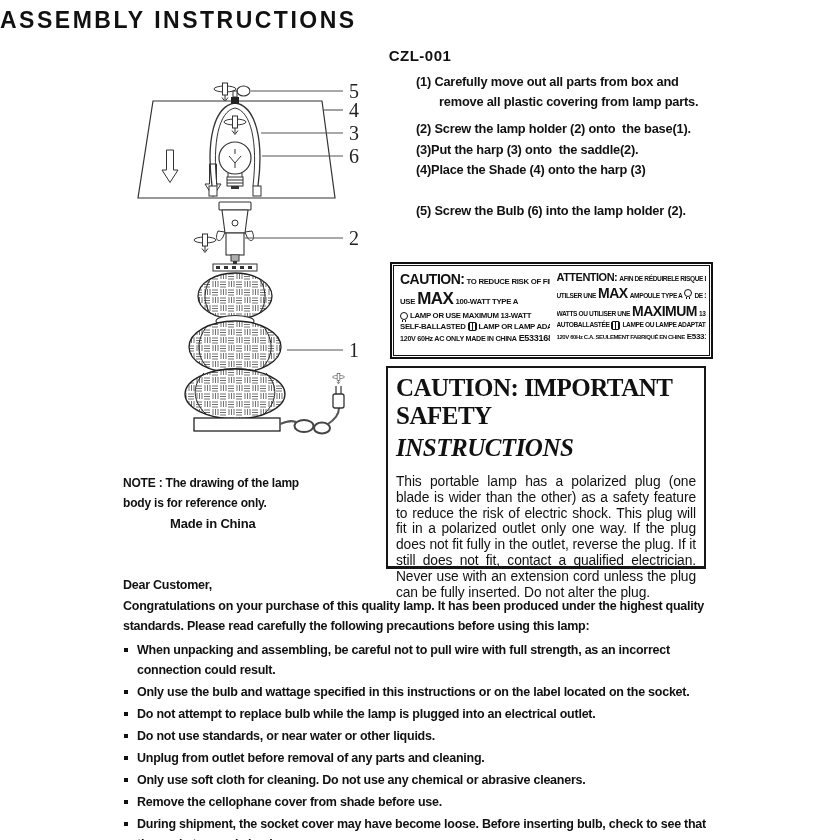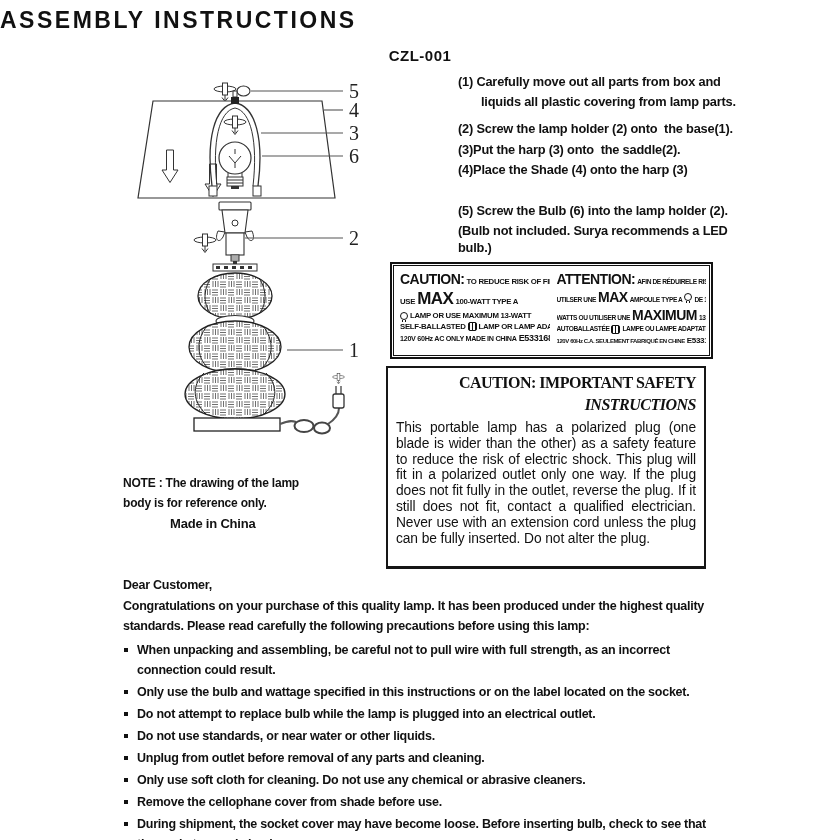--- a/index.html
+++ b/index.html
@@ -9,52 +9,52 @@
 
   
   .title{top:7px;left:0;width:840px;font-size:23px;font-weight:bold;letter-spacing:2.5px;}
   .model{top:47px;left:0;width:840px;text-align:center;font-size:15px;font-weight:bold;letter-spacing:.5px;}
 
   
   .diagram{left:115px;top:72px;width:280px;height:392px;}
   .callout{font-family:"Liberation Serif",serif;font-size:20px;fill:#222;}
 
   
-  .steps{left:416px;top:72px;width:302px;height:180px;font-size:12.8px;font-weight:bold;letter-spacing:-.2px;margin-left:42px;}
+  .steps{left:416px;top:72px;width:302px;height:180px;font-size:12.8px;font-weight:bold;letter-spacing:-.2px;}
   .step{position:absolute;white-space:pre;}
   .bulbnote{position:absolute;top:150px;left:0;width:298px;white-space:normal;line-height:17px;}
 
   
   .wbox{left:390px;top:262px;width:323px;height:97px;border:2px solid #111;box-sizing:border-box;background:#fff;}
   .winner{position:absolute;inset:1px;border:1px solid #111;display:flex;gap:7px;padding:5px 3px 2px 6px;overflow:hidden;}
   .wcol{flex:1;min-width:0;font-weight:bold;overflow:hidden;}
   .wline{display:flex;align-items:baseline;gap:2px;white-space:nowrap;letter-spacing:-.3px;}
   .en .wbig{font-size:14px;letter-spacing:-.5px;}
   .en .wmax{font-size:17px;letter-spacing:-.5px;}
   .en .wsm{font-size:7.8px;}
   .en .wsm5{font-size:7.2px;}
   .en .wcert{font-size:9px;}
-  .fr .wbig{font-size:14px;letter-spacing:-.5px;}
+  .fr .wbig{font-size:11px;letter-spacing:-.5px;}
   .fr .wmax{font-size:14px;letter-spacing:-.5px;}
   .fr .wsm{font-size:6.6px;letter-spacing:-.4px;}
   .fr .wsm5{font-size:6px;letter-spacing:-.4px;}
   .fr .wcert{font-size:8px;}
   .wline{margin-bottom:2px;}
   .bulbi{display:inline-block;width:6px;height:6px;border:1px solid #111;border-radius:50%;align-self:center;position:relative;flex:0 0 auto;}
   .bulbi::after{content:"";position:absolute;left:1px;bottom:-3px;width:2px;height:2px;border-left:1px solid #111;border-right:1px solid #111;}
   .cfli{display:inline-block;width:7px;height:7px;border:1px solid #111;border-radius:2px;align-self:center;flex:0 0 auto;
         background:repeating-linear-gradient(90deg,#111 0 1px,transparent 1px 3px);}
 
   
   .sbox{left:386px;top:366px;width:320px;height:203px;border:2px solid #161616;border-bottom-width:3px;
         box-sizing:border-box;padding:3px 8px;background:#fff;}
-  .sh{font-family:"Liberation Serif",serif;font-weight:bold;text-align:right;font-size:16px;letter-spacing:-.5px;}
+  .sh{font-family:"Liberation Serif",serif;font-weight:bold;text-align:left;font-size:25px;letter-spacing:-.5px;}
   .sh1{margin-top:3px;}
   .sh2{margin-top:4px;font-style:italic;}
-  .sbody{font-size:13.8px;line-height:15.8px;text-align:justify;margin-top:6px;letter-spacing:-.1px;}
+  .sbody{font-size:13.8px;line-height:15.8px;text-align:justify;margin-top:12px;letter-spacing:-.1px;}
 
   
   .note{left:123px;top:473px;font-size:12px;font-weight:bold;line-height:20px;letter-spacing:-.2px;}
   .madein{left:123px;top:516px;font-size:13px;font-weight:bold;letter-spacing:-.2px;padding-left:47px;}
 
   
   .customer{left:123px;top:575px;width:601px;font-size:12.5px;font-weight:bold;letter-spacing:-.25px;}
   .cline{line-height:20.5px;}
   .bullets{margin-top:3px;}
   .brow{display:flex;margin-top:2px;line-height:20px;justify-content:flex-end;}
@@ -178,26 +178,25 @@
   <text class="callout" x="234" y="45">4</text>
   <text class="callout" x="234" y="68">3</text>
   <text class="callout" x="234" y="91">6</text>
   <text class="callout" x="234" y="173">2</text>
   <text class="callout" x="234" y="285">1</text>
 </svg>
 </div>
 
 <div class="abs steps">
   <div class="step" style="top:2px;left:0">(1) Carefully move out all parts from box and</div>
-  <div class="step" style="top:22px;left:23px">liquids all plastic covering from lamp parts.</div>
+  <div class="step" style="top:22px;left:23px">remove all plastic covering from lamp parts.</div>
   <div class="step" style="top:49px;left:0">(2) Screw the lamp holder (2) onto  the base(1).</div>
   <div class="step" style="top:70px;left:0">(3)Put the harp (3) onto  the saddle(2).</div>
   <div class="step" style="top:90px;left:0">(4)Place the Shade (4) onto the harp (3)</div>
   <div class="step" style="top:131px;left:0">(5) Screw the Bulb (6) into the lamp holder (2).</div>
-  <div class="bulbnote">(Bulb not included. Surya recommends a LED bulb.)</div>
 </div>
 
 <div class="abs wbox">
   <div class="winner">
     <div class="wcol en">
       <div class="wline">
           <span class="wbig">CAUTION:</span>
           <span class="wsm">TO REDUCE RISK OF FIRE,</span>
         </div>
       <div class="wline">

